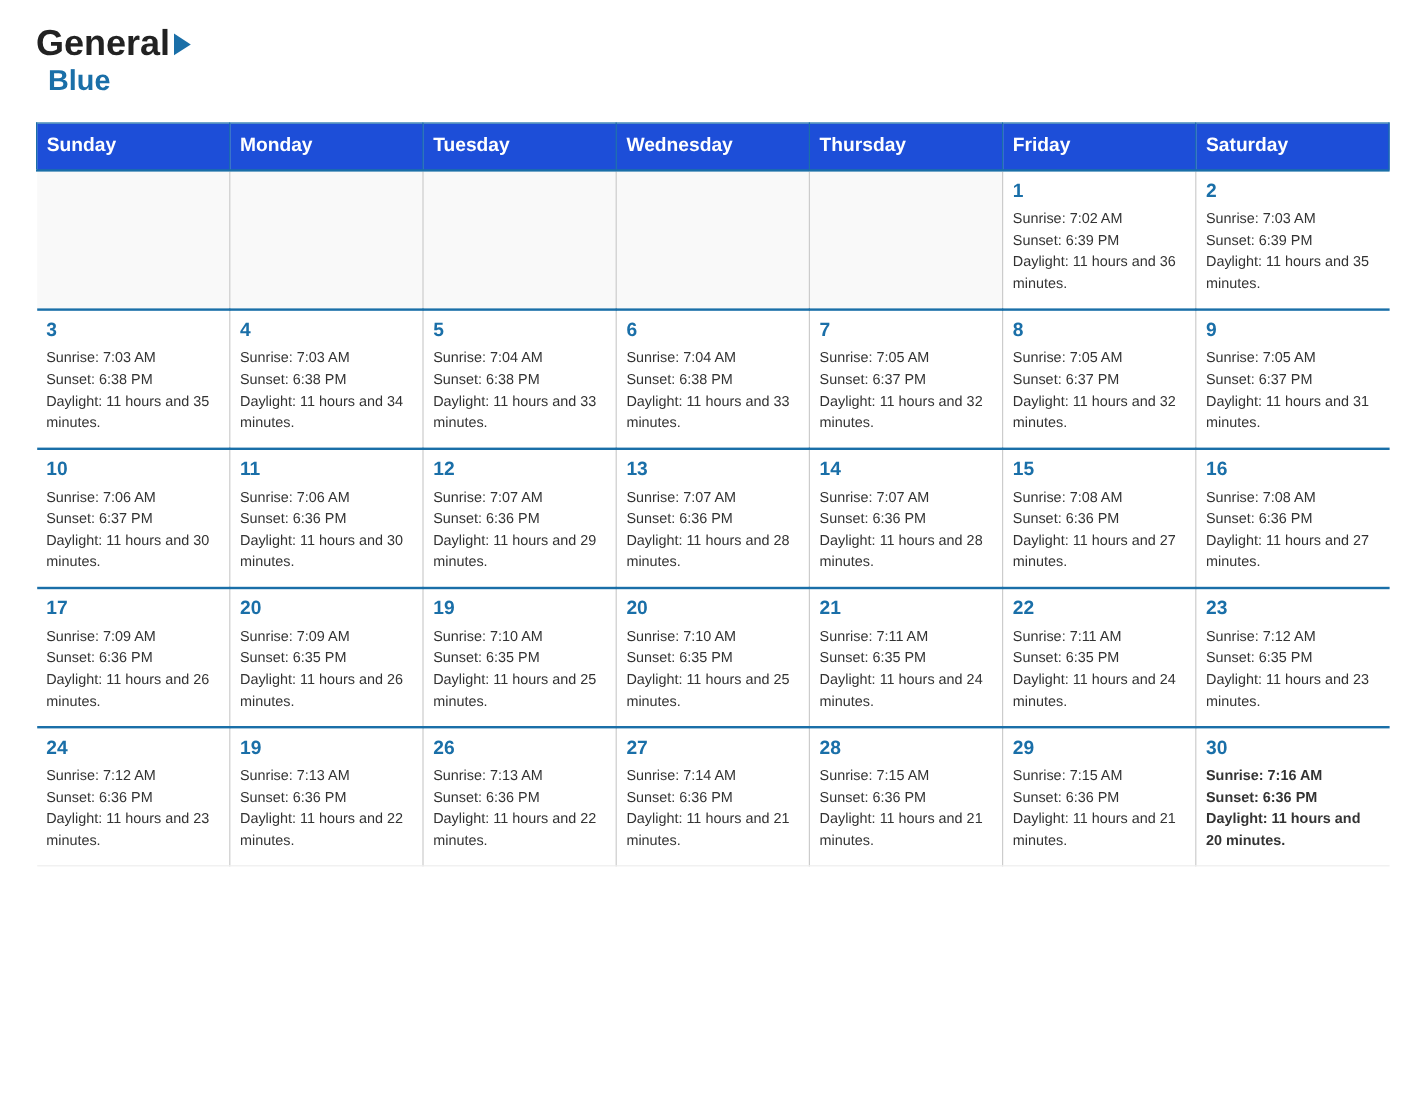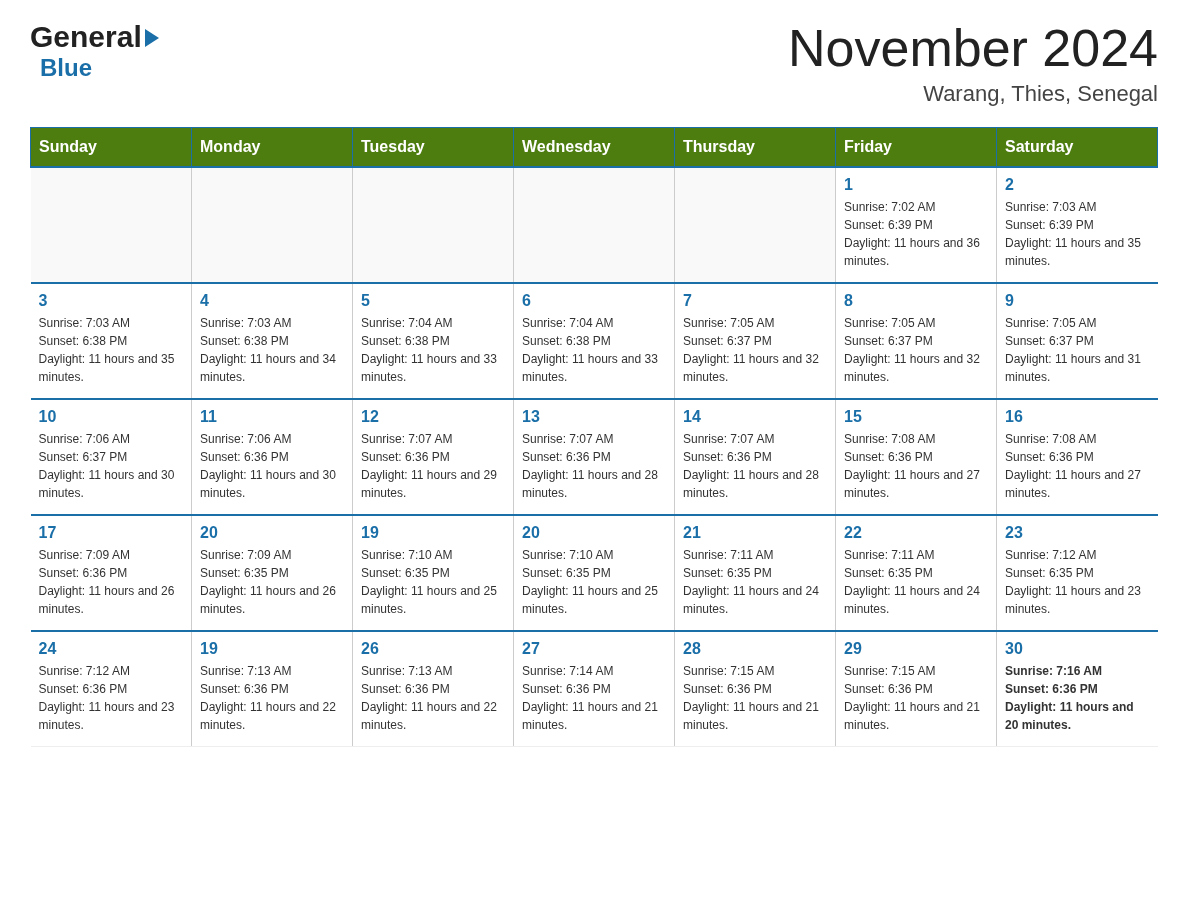--- a/index.html
+++ b/index.html
@@ -34,21 +34,21 @@
     .title-block .subtitle {
       font-size: 22px;
       color: #444;
       margin-top: 4px;
     }
     table {
       width: 100%;
       border-collapse: collapse;
     }
     thead tr th {
-      background-color: #4d7c0f;
+      background-color: #1d4ed8;
       color: #fff;
       font-size: 16px;
       font-weight: bold;
       padding: 10px 8px;
       text-align: left;
       border: 1px solid #1a6fa8;
     }
     tbody tr {
       border-top: 2px solid #1a6fa8;
     }
@@ -106,24 +106,20 @@
 <div class="header">
   <div class="logo">
     <div class="logo-line">
       <span class="logo-text-general">General</span>
       <span class="logo-triangle"></span>
     </div>
     <div style="margin-left:10px;">
       <span style="font-size:24px; font-weight:bold; color:#1a6fa8;">Blue</span>
     </div>
   </div>
-  <div class="title-block">
-    <h1>November 2024</h1>
-    <div class="subtitle">Warang, Thies, Senegal</div>
-  </div>
 </div>
 
 <table>
   <thead>
     <tr>
     <th>Sunday</th>
         <th>Monday</th>
         <th>Tuesday</th>
         <th>Wednesday</th>
         <th>Thursday</th>

